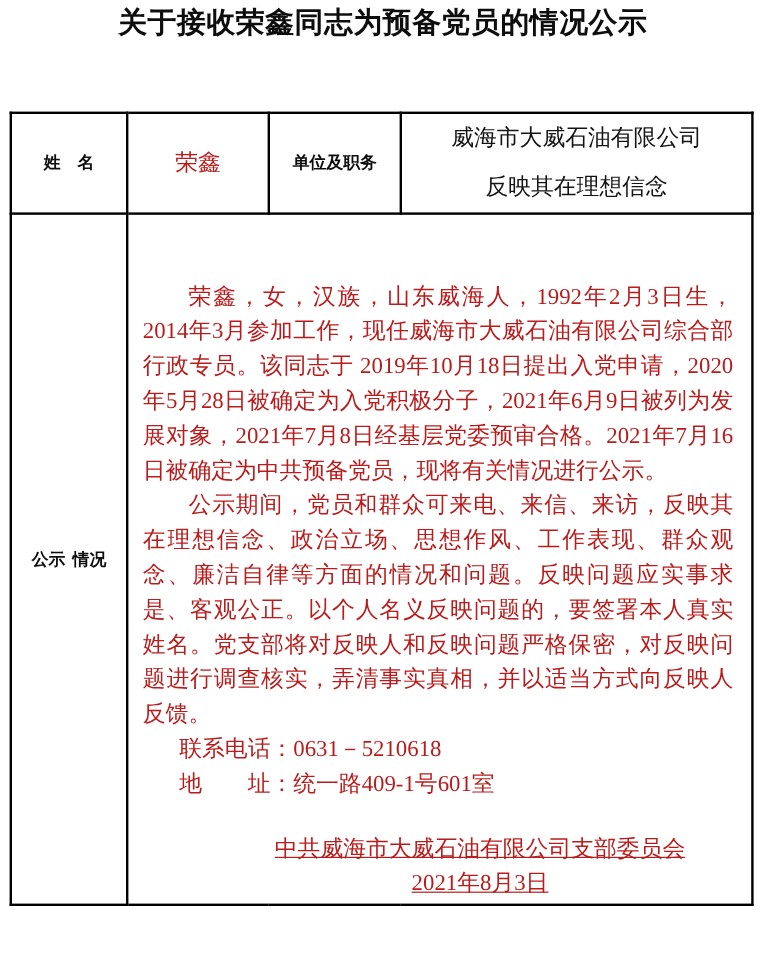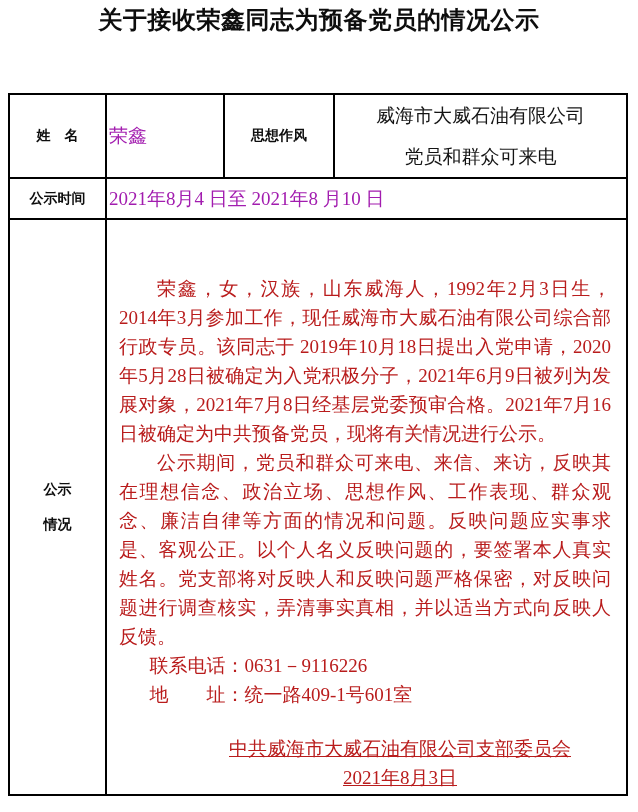--- a/index.html
+++ b/index.html
@@ -51,40 +51,40 @@
   .hdr-label {
     font-family: "Liberation Sans", "DejaVu Sans", sans-serif;
     font-weight: bold;
     font-size: 14px;
     text-align: center;
     vertical-align: middle;
     color: #0d0d0d;
   }
   .cell-value {
     font-size: 19px;
-    text-align: left;
+    text-align: center;
     vertical-align: middle;
-    color: #a21caf;
+    color: #b91c1c;
     border-radius: 11px;
   }
   .unit-cell {
     vertical-align: middle;
   }
   .unit-cell .stack {
     display: flex;
     flex-direction: column;
     align-items: center;
     justify-content: center;
     gap: 12px;
     font-size: 19px;
     line-height: 29px;
   }
   .detail-label-cell .stack {
     display: flex;
-    flex-direction: column;
+    flex-direction: row;
     align-items: center;
     justify-content: center;
     gap: 6px;
     line-height: 29px;
   }
   .detail-cell {
     vertical-align: top;
   }
   .detail-inner {
     padding: 52px 13px 0 10px;
@@ -123,46 +123,42 @@
       <col style="width:97px">
       <col style="width:118px">
       <col style="width:110px">
       <col style="width:293px">
     </colgroup>
 
     <tbody>
         <tr style="height:84px;">
       <td class="hdr-label">姓　名</td>
       <td class="cell-value">荣鑫</td>
-      <td class="hdr-label">思想作风</td>
+      <td class="hdr-label">单位及职务</td>
       <td class="unit-cell">
         <div class="stack">
           <div>威海市大威石油有限公司</div>
-          <div>党员和群众可来电</div>
+          <div>反映其在理想信念</div>
         </div>
       </td>
     </tr>
 
-    <tr style="height:41px;">
-      <td class="hdr-label">公示时间</td>
-      <td class="cell-value" colspan="3">2021年8月4 日至 2021年8 月10 日</td>
-    </tr>
 
     <tr style="height:576px;">
       <td class="hdr-label detail-label-cell">
         <div class="stack">
           <div>公示</div>
           <div>情况</div>
         </div>
       </td>
       <td class="detail-cell" colspan="3">
         <div class="detail-inner">
           <p class="para">荣鑫，女，汉族，山东威海人，1992年2月3日生，2014年3月参加工作，现任威海市大威石油有限公司综合部行政专员。该同志于 2019年10月18日提出入党申请，2020年5月28日被确定为入党积极分子，2021年6月9日被列为发展对象，2021年7月8日经基层党委预审合格。2021年7月16日被确定为中共预备党员，现将有关情况进行公示。</p>
           <p class="para">公示期间，党员和群众可来电、来信、来访，反映其在理想信念、政治立场、思想作风、工作表现、群众观念、廉洁自律等方面的情况和问题。反映问题应实事求是、客观公正。以个人名义反映问题的，要签署本人真实姓名。党支部将对反映人和反映问题严格保密，对反映问题进行调查核实，弄清事实真相，并以适当方式向反映人反馈。</p>
-          <div class="contact-line">联系电话：0631－9116226</div>
+          <div class="contact-line">联系电话：0631－5210618</div>
           <div class="contact-line">地　　址：统一路409-1号601室</div>
           <div class="sig-block">
             <div class="sig-line">中共威海市大威石油有限公司支部委员会</div>
             <div class="sig-line">2021年8月3日</div>
           </div>
         </div>
       </td>
     </tr>
   </tbody>
     </table>

